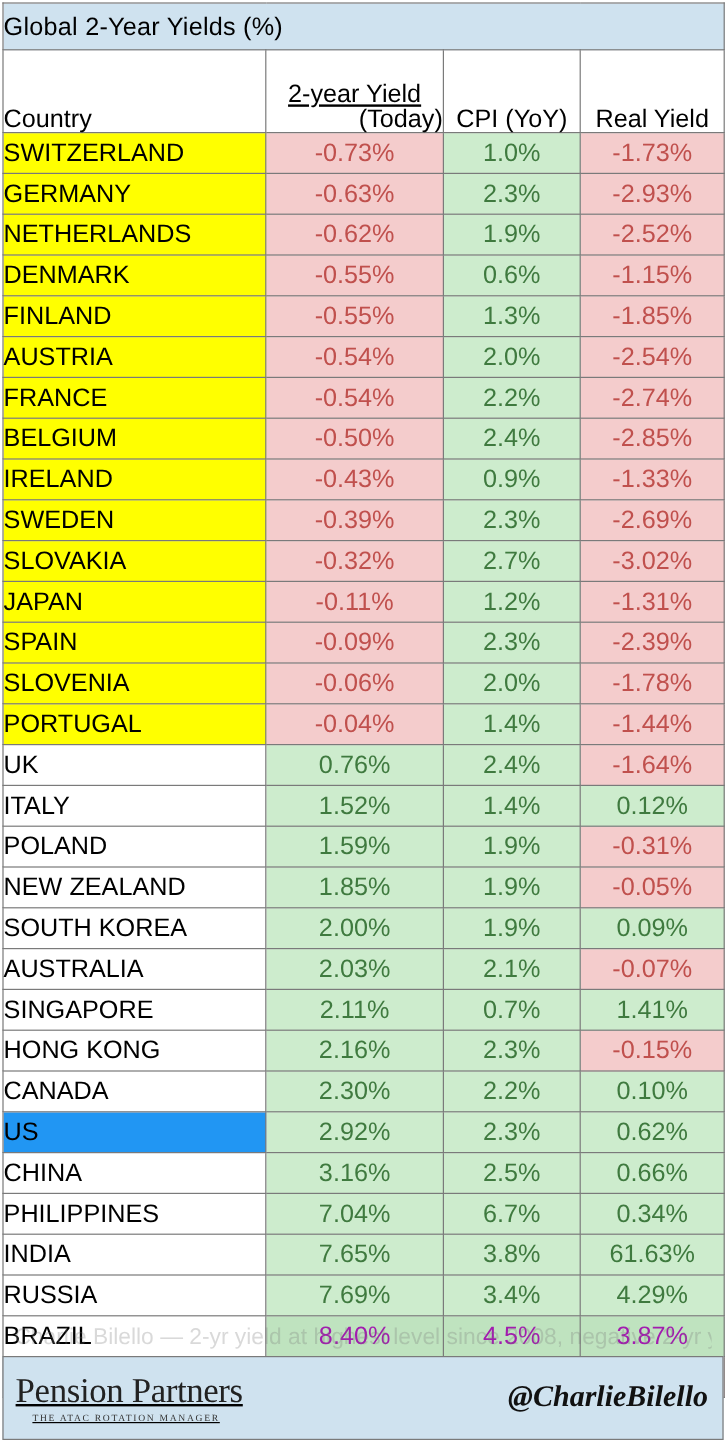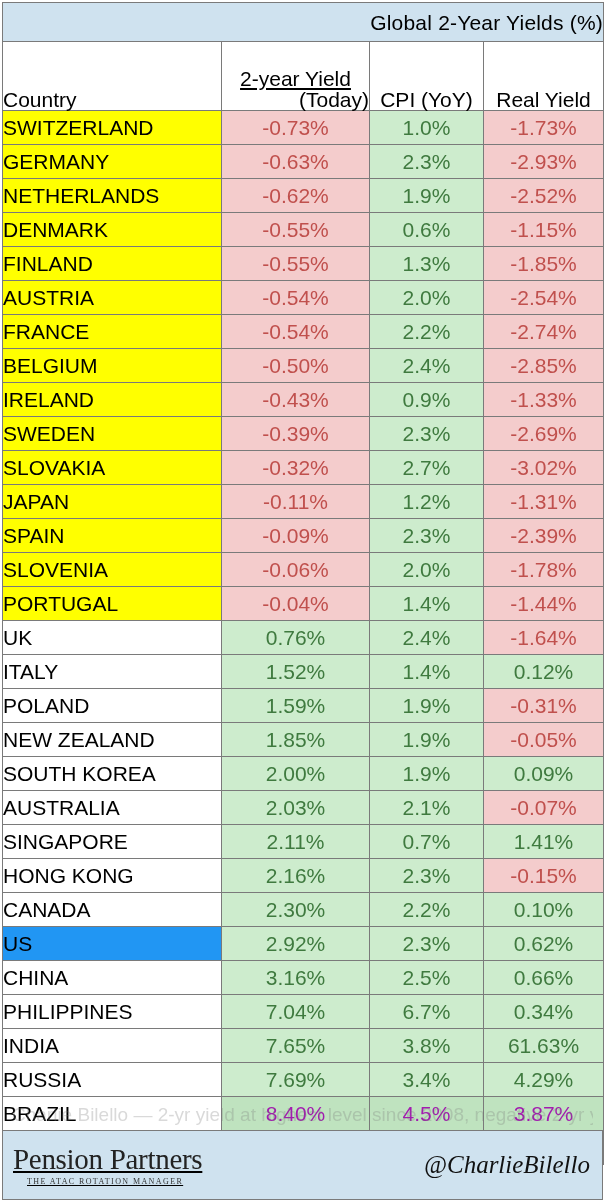--- a/index.html
+++ b/index.html
@@ -28,21 +28,21 @@
   }
   table.yields td, table.yields th {
     border: 1px solid #7a7a7a;
     padding: 0;
     font-size: 21px;
     line-height: 1;
     font-weight: normal;
   }
   .title-cell {
     background: #cfe2ef;
-    text-align: right;
+    text-align: left;
     font-size: 27px;
     font-weight: bold;
     color: #000;
     height: 38px;
     letter-spacing: 0.2px;
   }
   .hdr {
     background: #ffffff;
     color: #000;
     vertical-align: bottom;
@@ -112,21 +112,21 @@
     font-family: "Liberation Serif", serif;
     font-size: 8px;
     letter-spacing: 1.4px;
     color: #333;
     margin-top: 3px;
     padding-left: 14px;
   }
   .handle {
     font-family: "Liberation Serif", serif;
     font-style: italic;
-    font-weight: normal;
+    font-weight: bold;
     font-size: 25px;
     color: #111;
   }
   
   .watermark {
     position: absolute;
     left: 12px;
     right: 12px;
     bottom: 74px;
     color: rgba(120,120,120,0.28);

